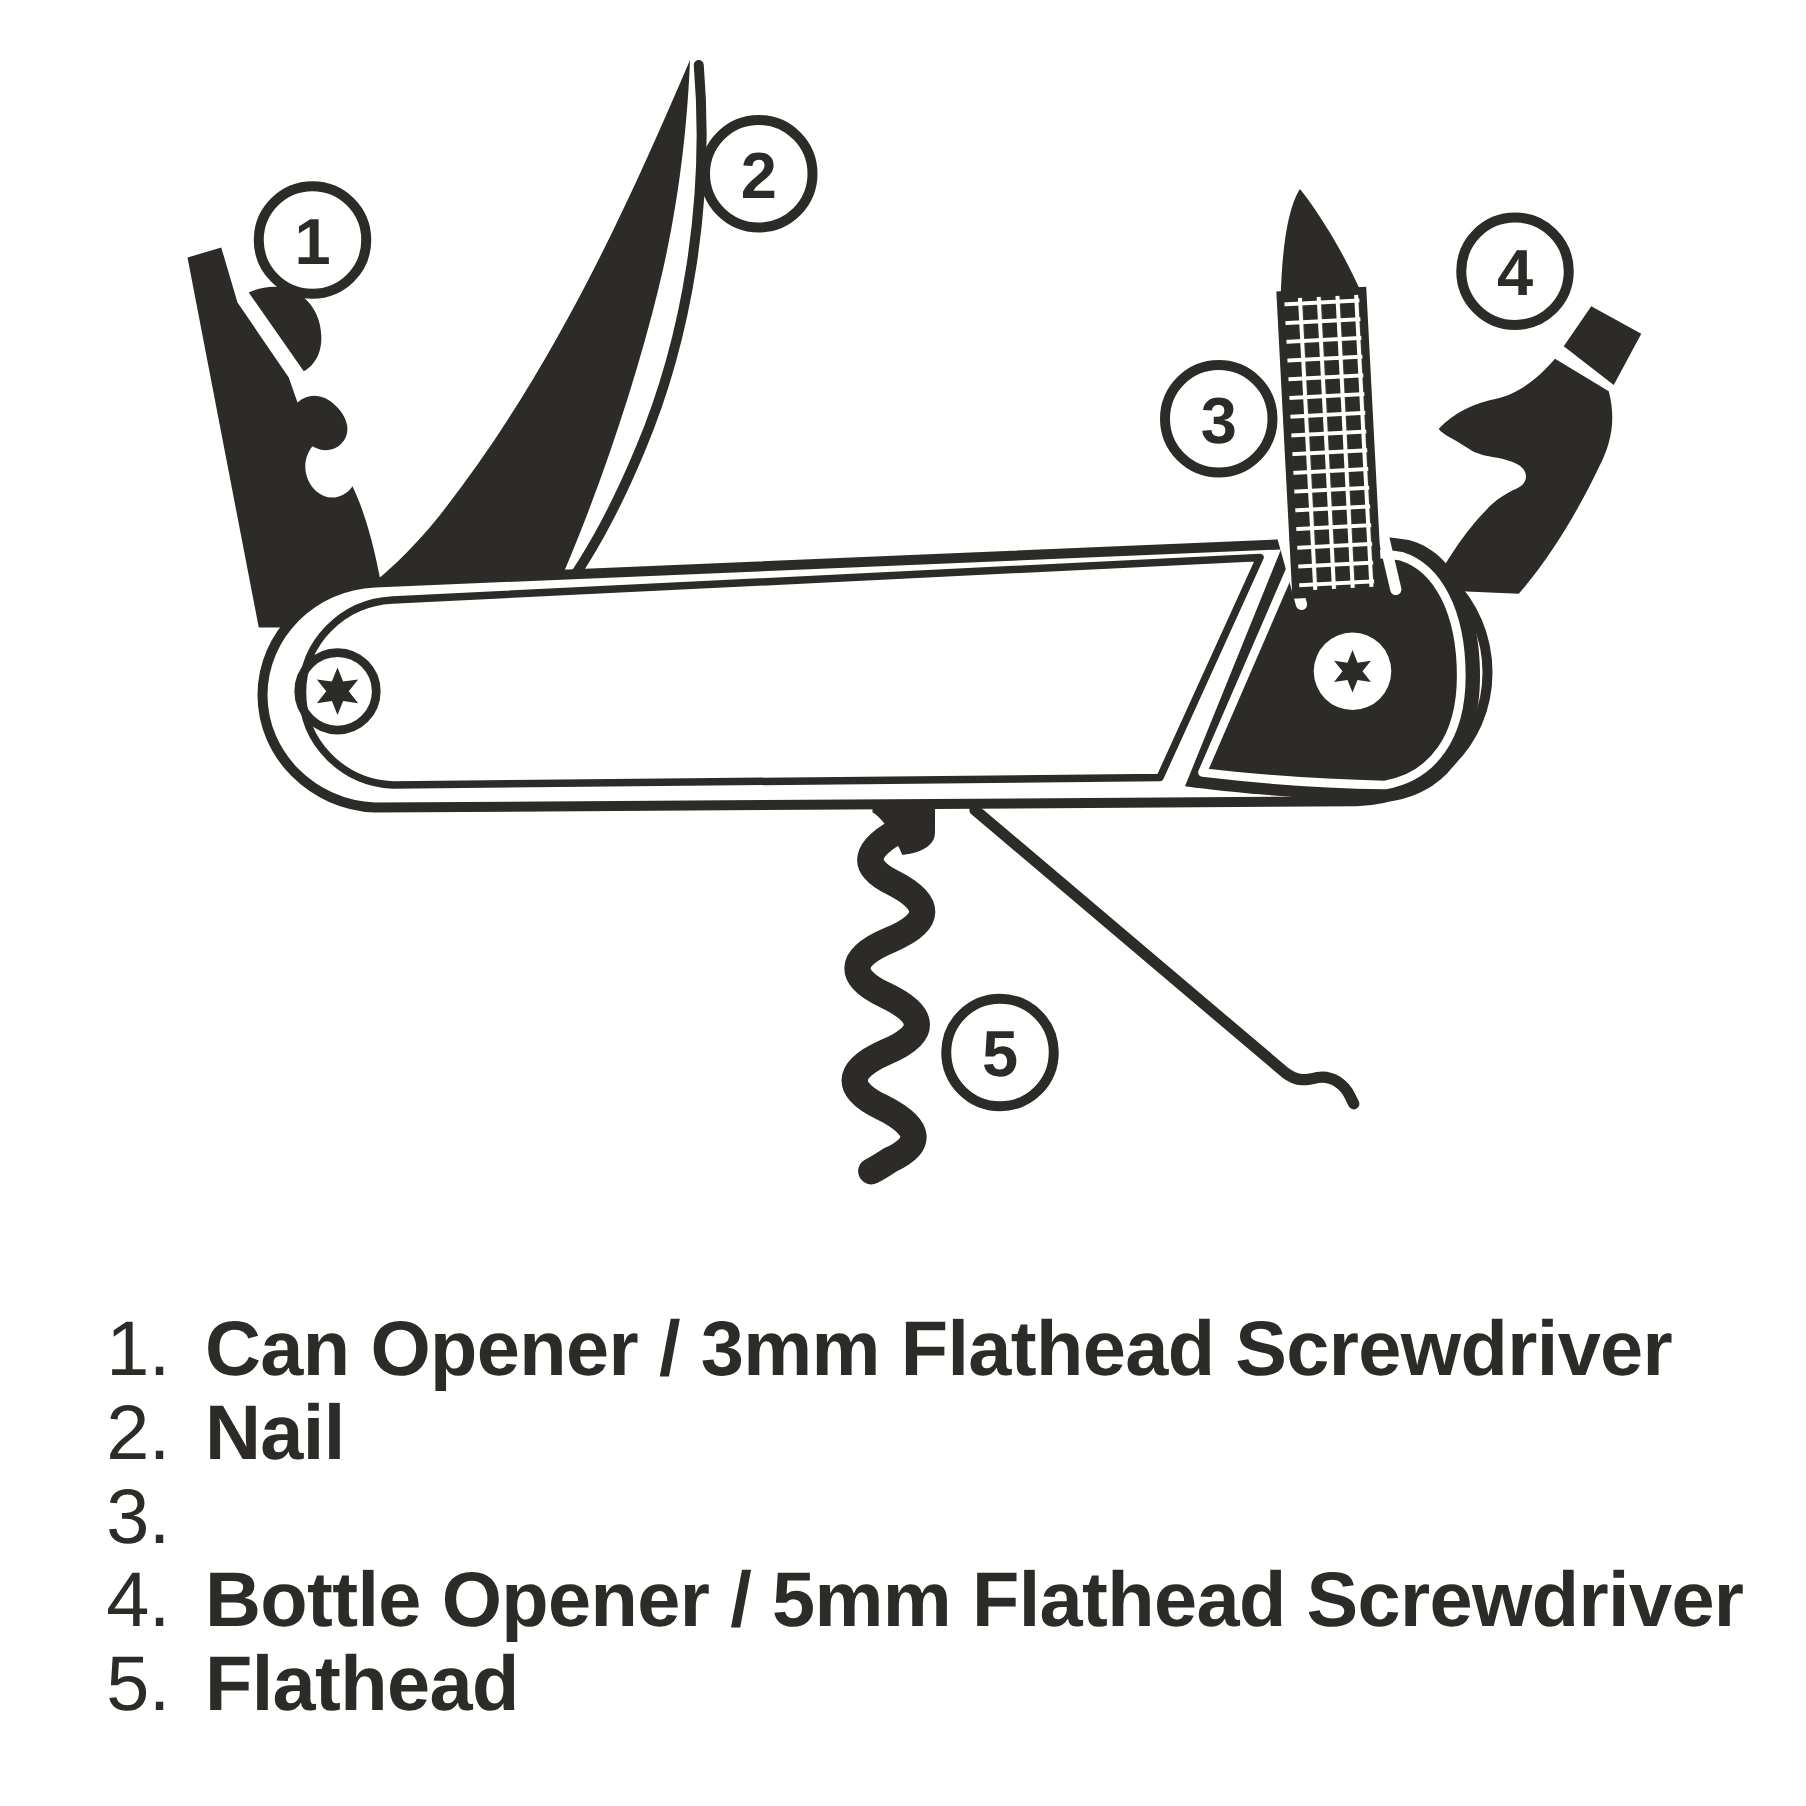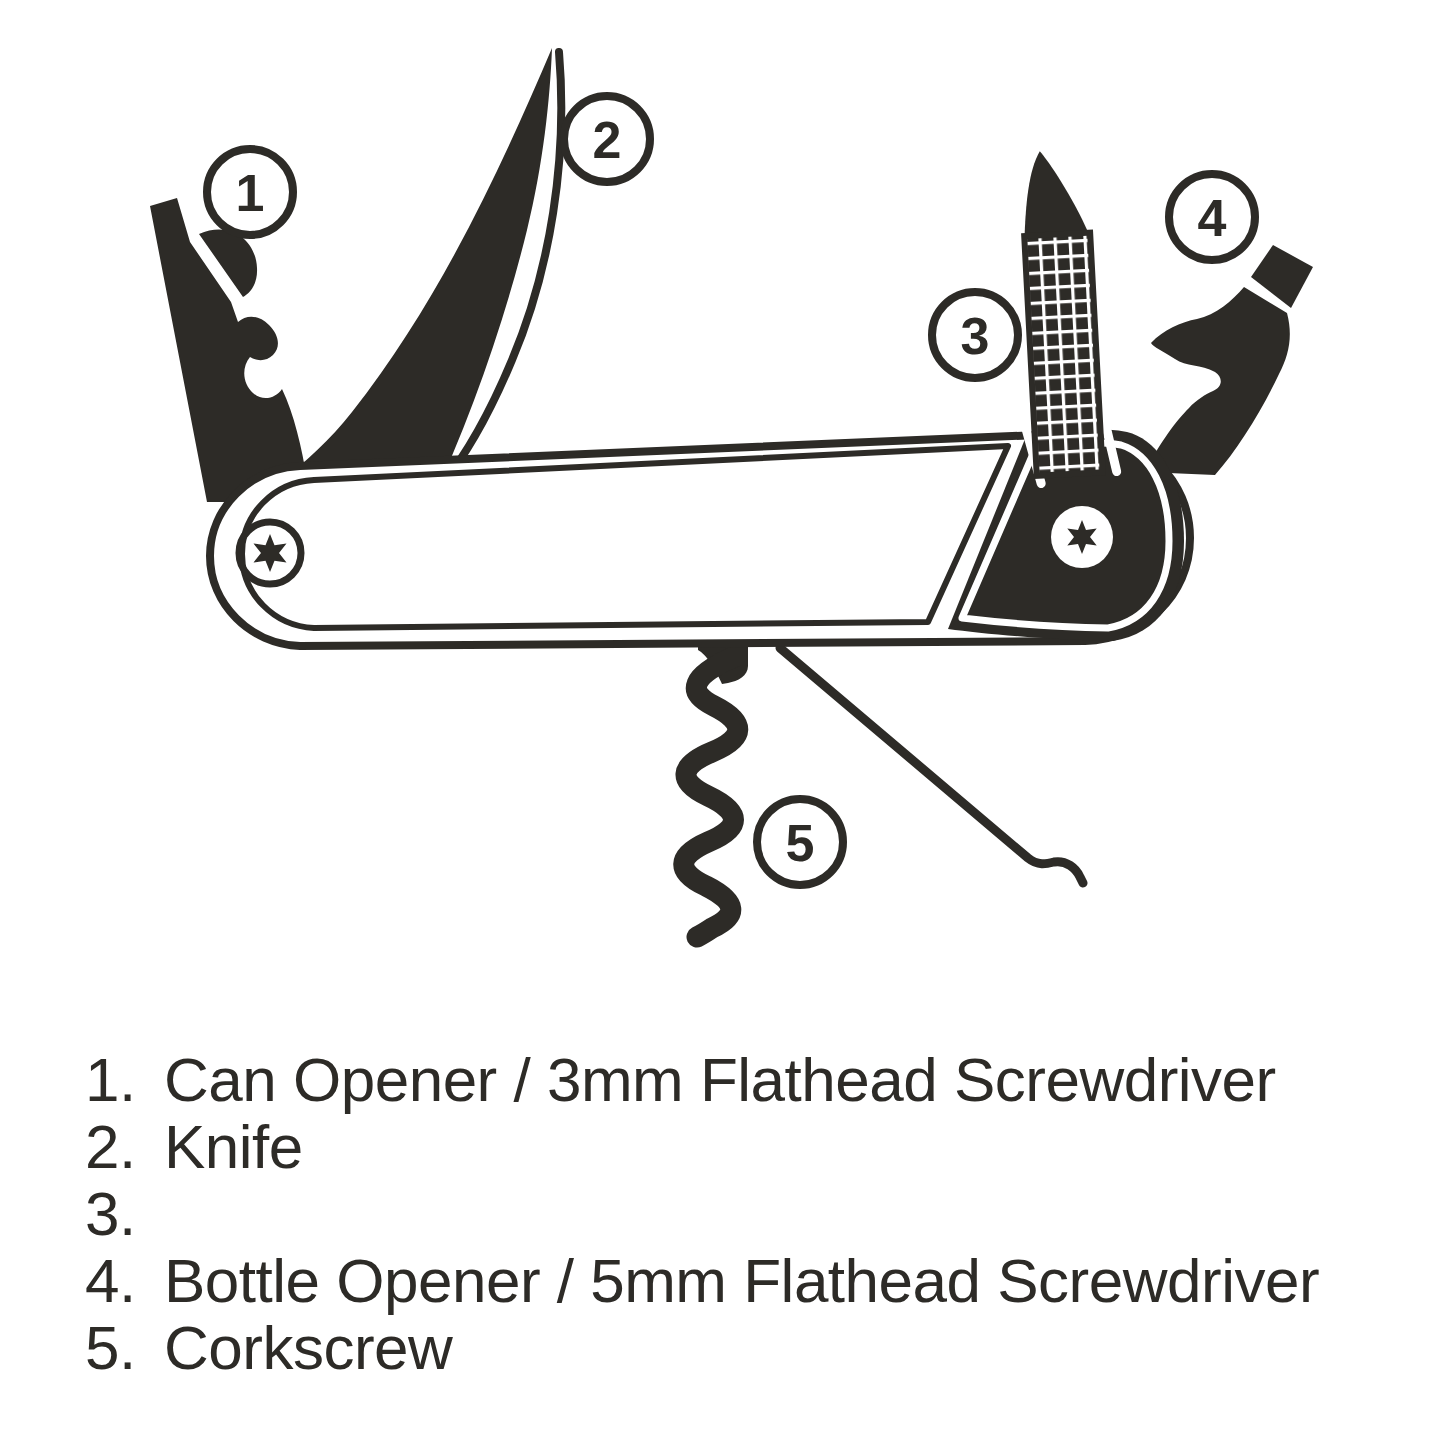--- a/index.html
+++ b/index.html
@@ -20,21 +20,21 @@
     fill:var(--ink); font-family:"Liberation Sans", sans-serif;
     font-size:52px; font-weight:700; text-anchor:middle;
   }
   .legend {
     position:absolute; left:85px; top:1046px;
     color:var(--ink); font-size:62px; font-weight:400;
     letter-spacing:-0.5px;
   }
   .legend-row { display:flex; height:67px; line-height:67px; white-space:nowrap; }
   .legend-num { display:inline-block; width:79px; }
-  .legend-label { display:inline-block; }
+  .legend-label { display:inline-block;font-weight:bold; }
 </style>
 </head>
 <body>
 
 <div class="page">
 
   <svg class="diagram-svg" width="1445" height="1050" viewBox="0 0 1445 1050">
     <defs>
       <pattern id="crosshatch" width="15" height="15" patternUnits="userSpaceOnUse">
         <rect width="15" height="15" fill="#2d2b27"></rect>
@@ -167,28 +167,28 @@
     </g>
   </svg>
 
   <div class="legend">
     <div class="legend-row">
       <span class="legend-num">1.</span>
       <span class="legend-label">Can Opener / 3mm Flathead Screwdriver</span>
     </div>
     <div class="legend-row">
       <span class="legend-num">2.</span>
-      <span class="legend-label">Knife</span>
+      <span class="legend-label">Nail</span>
     </div>
     <div class="legend-row">
       <span class="legend-num">3.</span>
     </div>
     <div class="legend-row">
       <span class="legend-num">4.</span>
       <span class="legend-label">Bottle Opener / 5mm Flathead Screwdriver</span>
     </div>
     <div class="legend-row">
       <span class="legend-num">5.</span>
-      <span class="legend-label">Corkscrew</span>
+      <span class="legend-label">Flathead</span>
     </div>
   </div>
 
 </div>
 
 </body></html>

